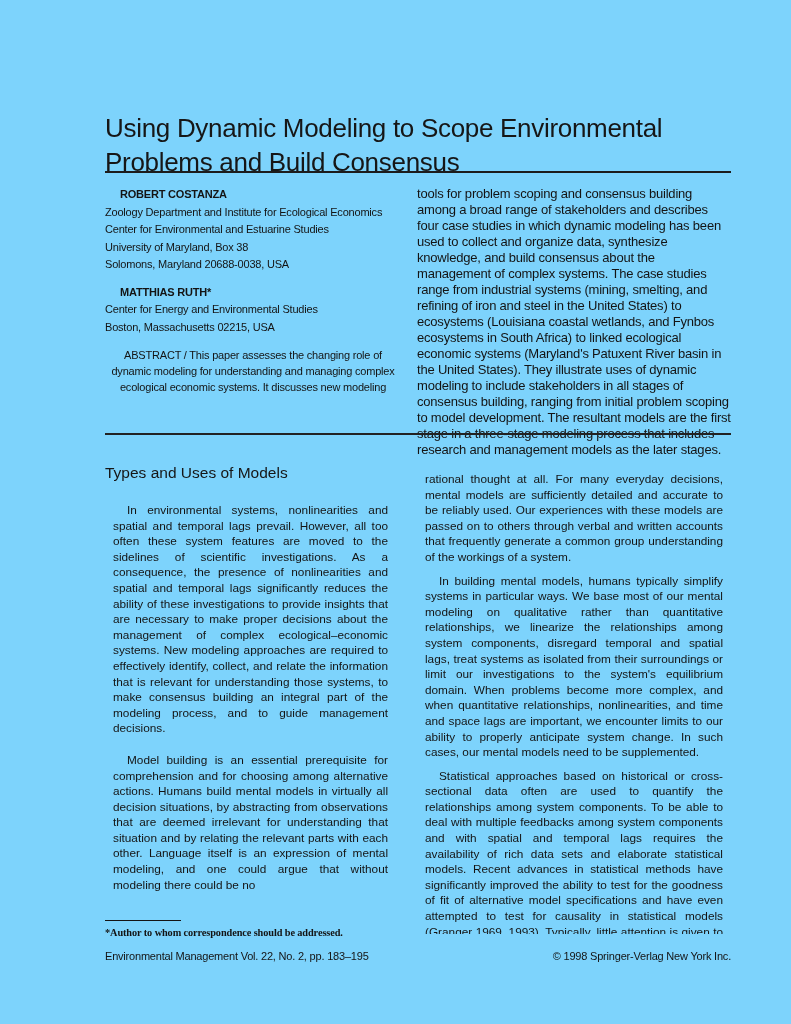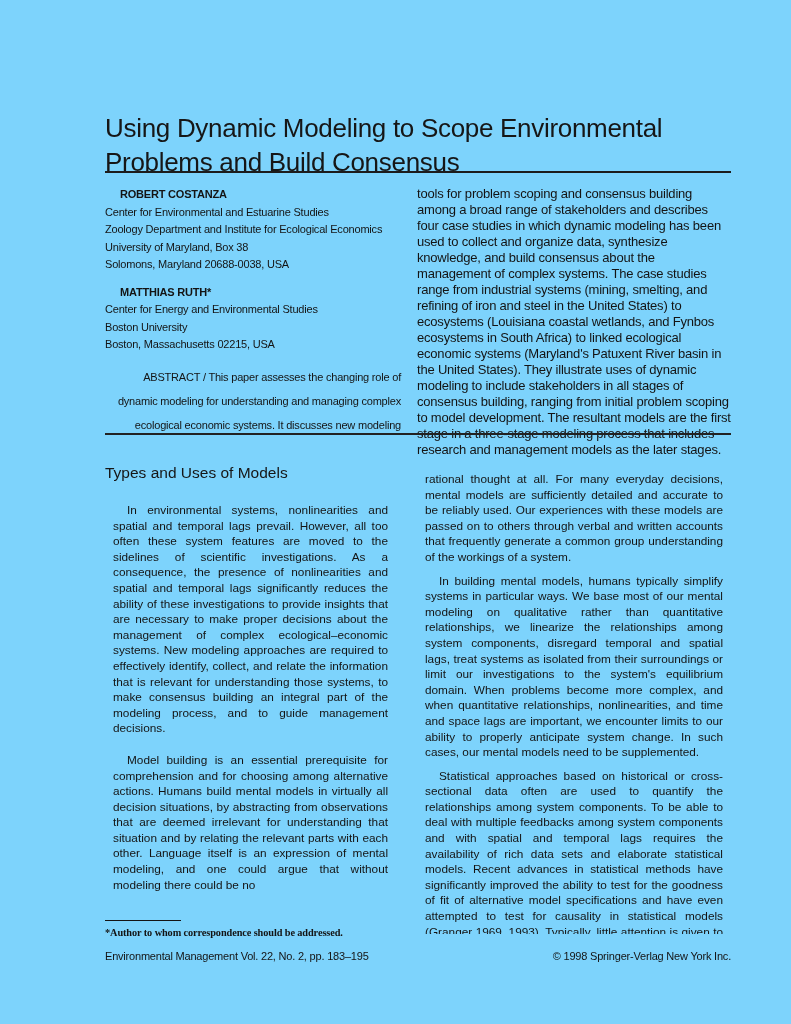--- a/index.html
+++ b/index.html
@@ -33,22 +33,22 @@
     top: 186px; left: 105px; width: 296px;
     font-size: 11px;
     letter-spacing: -0.2px;
     line-height: 17.5px;
   }
   .author-block { margin: 0 0 10px 0; }
   .author-name { font-weight: 700; padding-left: 15px; }
   .author-line { }
   .abstract-left {
     margin-top: 11px;
-    line-height: 24px;
-    text-align: right;
+    line-height: 16px;
+    text-align: center;
   }
   .header-right {
     position: absolute;
     top: 186px; left: 417px; width: 314px;
     font-size: 13px;
     letter-spacing: -0.2px;
     line-height: 16px;
   }
   .section-divider {
     position: absolute;
@@ -119,29 +119,28 @@
 <body>
 
 <div class="page">
 
   <h1 class="title">Using Dynamic Modeling to Scope Environmental Problems and Build Consensus</h1>
   <div class="title-rule"></div>
 
   <div class="header-left">
     <div class="author-block">
       <div class="author-name">ROBERT COSTANZA</div>
+      <div class="author-line">Zoology Department and Institute for Ecological Economics</div>
       <div class="author-line">Center for Environmental and Estuarine Studies</div>
-      <div class="author-line">Zoology Department and Institute for Ecological Economics</div>
       <div class="author-line">University of Maryland, Box 38</div>
       <div class="author-line">Solomons, Maryland 20688-0038, USA</div>
     </div>
     <div class="author-block">
       <div class="author-name">MATTHIAS RUTH*</div>
       <div class="author-line">Center for Energy and Environmental Studies</div>
-      <div class="author-line">Boston University</div>
       <div class="author-line">Boston, Massachusetts 02215, USA</div>
     </div>
     <p class="abstract-left">ABSTRACT / This paper assesses the changing role of dynamic modeling for understanding and managing complex ecological economic systems. It discusses new modeling</p>
   </div>
 
   <div class="header-right">
     <p class="abstract-right" style="margin:0">tools for problem scoping and consensus building among a broad range of stakeholders and describes four case studies in which dynamic modeling has been used to collect and organize data, synthesize knowledge, and build consensus about the management of complex systems. The case studies range from industrial systems (mining, smelting, and refining of iron and steel in the United States) to ecosystems (Louisiana coastal wetlands, and Fynbos ecosystems in South Africa) to linked ecological economic systems (Maryland's Patuxent River basin in the United States). They illustrate uses of dynamic modeling to include stakeholders in all stages of consensus building, ranging from initial problem scoping to model development. The resultant models are the first stage in a three-stage modeling process that includes research and management models as the later stages.</p>
   </div>
 
   <div class="section-divider"></div>

